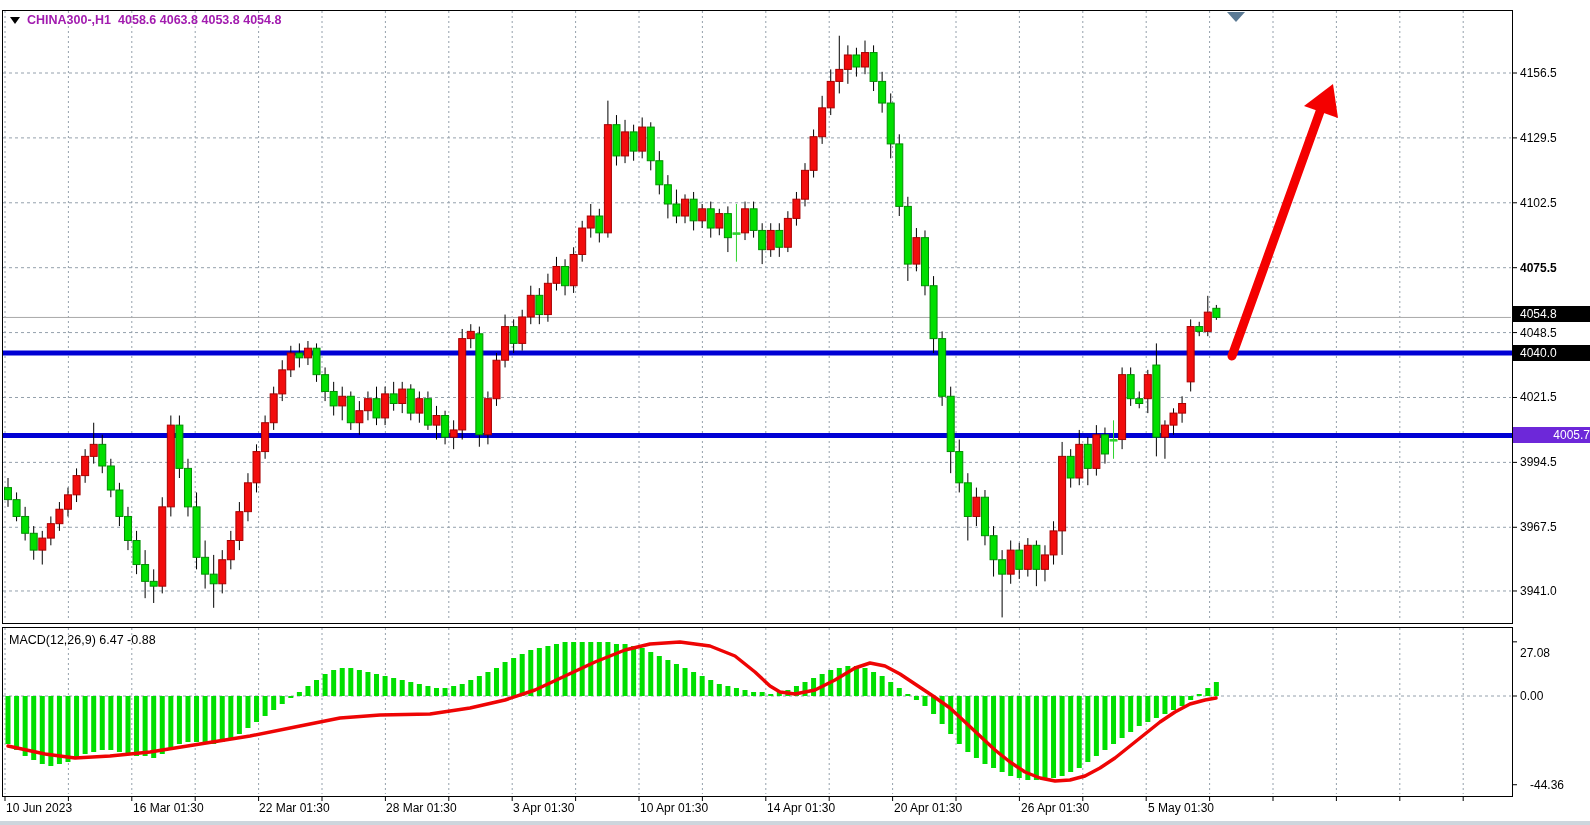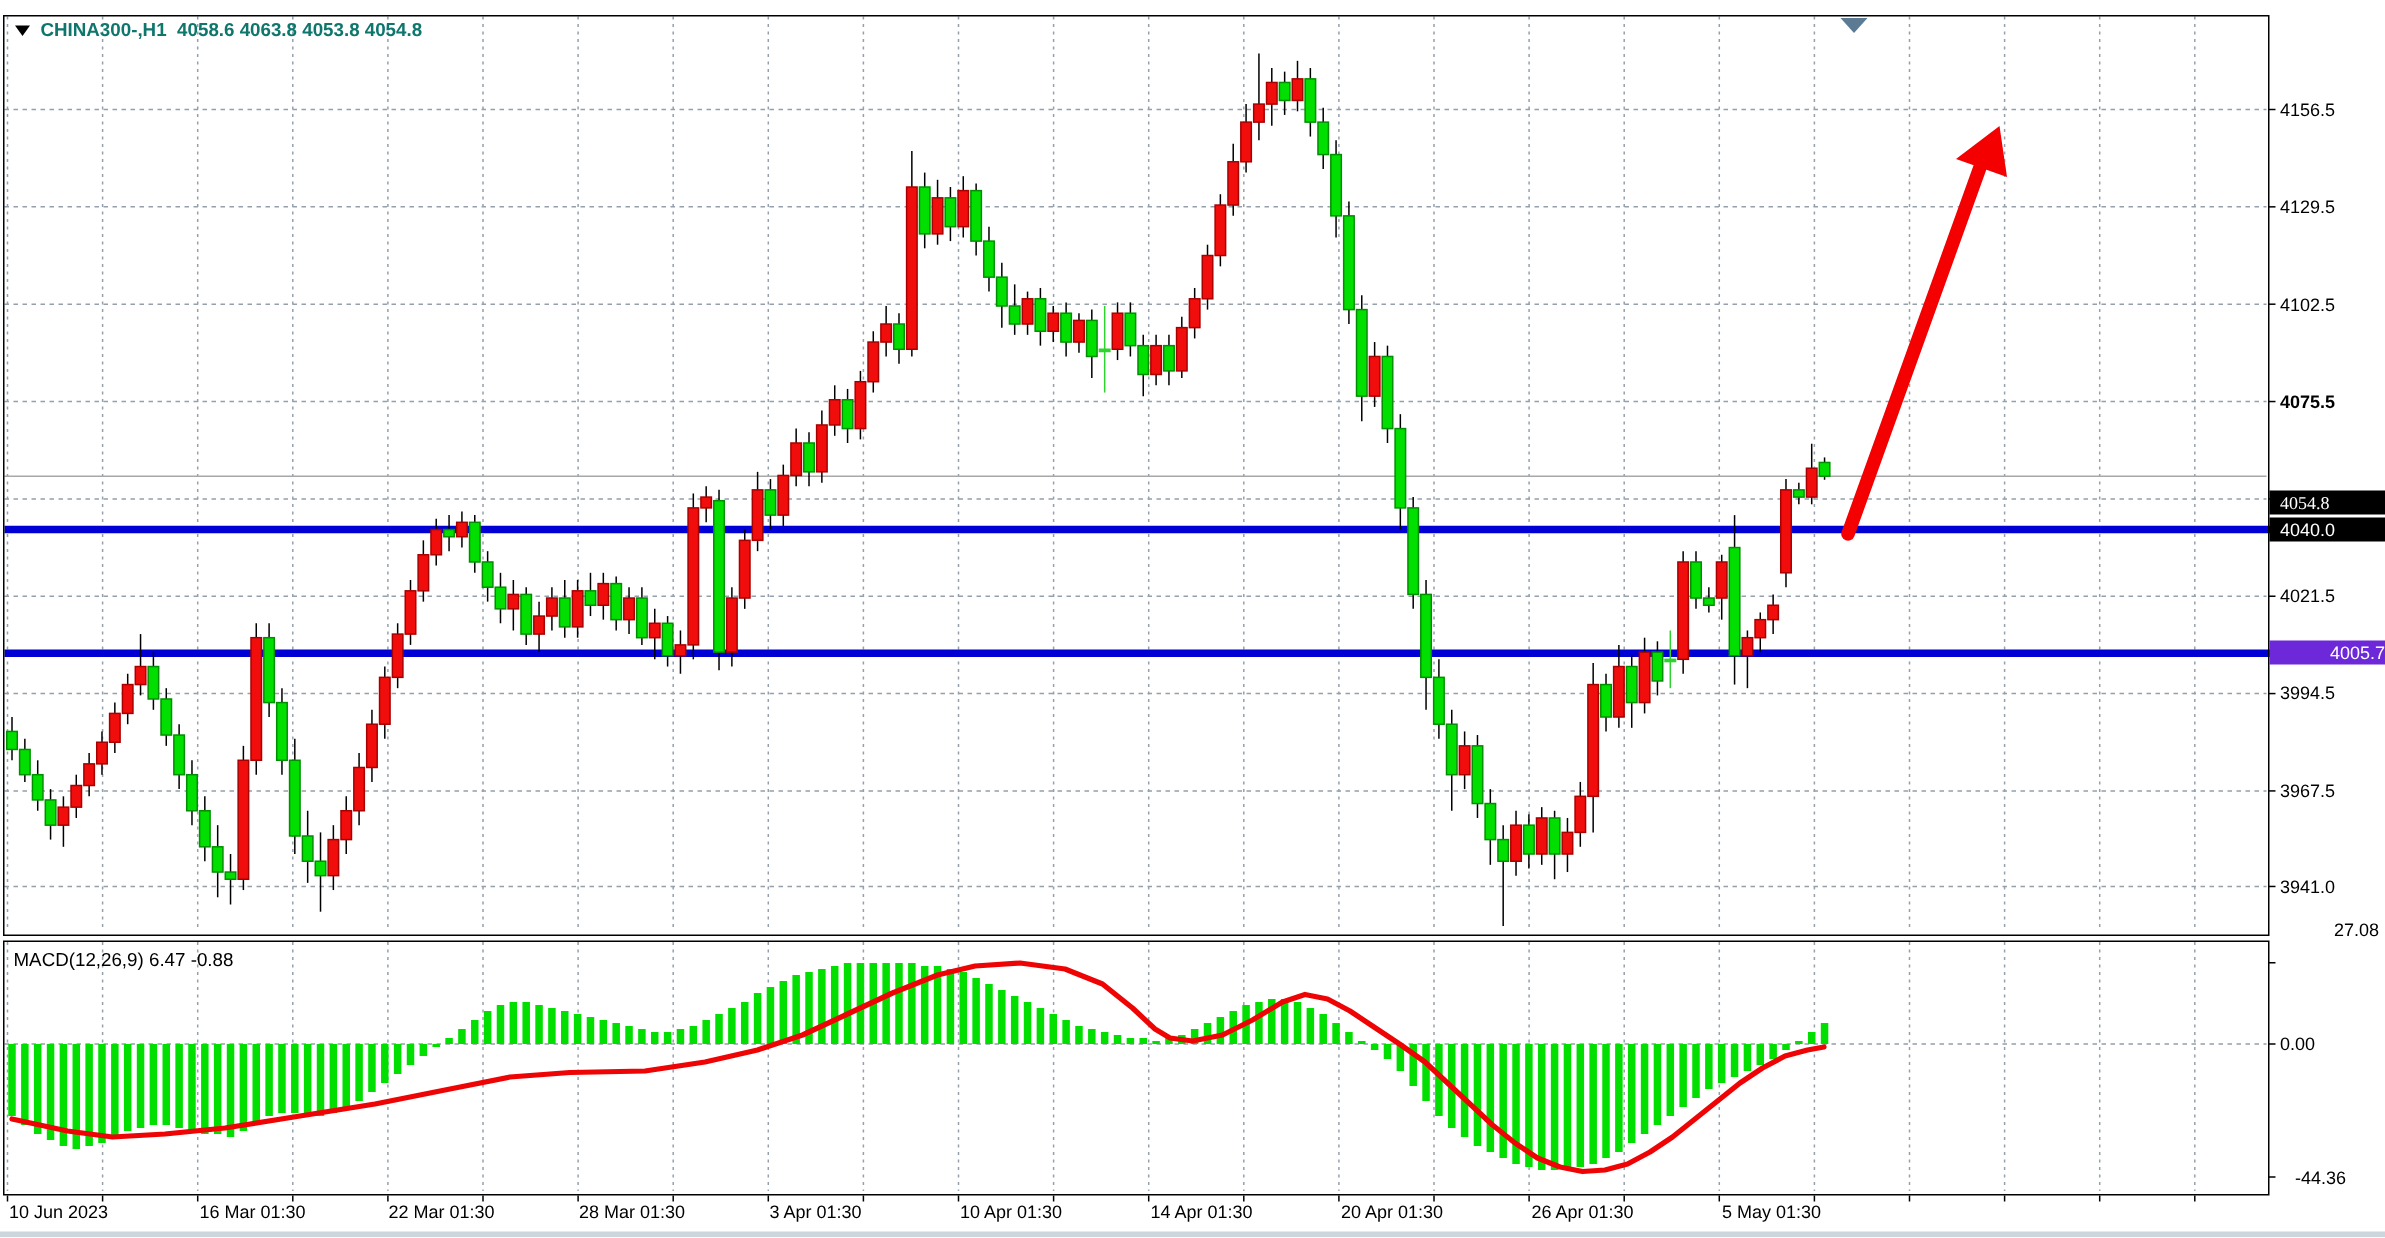--- a/index.html
+++ b/index.html
@@ -2,21 +2,21 @@
 <html><head>
 <meta charset="utf-8">
 <style>
   html,body{margin:0;padding:0;background:#fff;}
   #stage{position:relative;width:1590px;height:825px;background:#fff;overflow:hidden;
          font-family:"Liberation Sans",sans-serif;}
   .pane{position:absolute;border:1px solid #000;background:transparent;}
   #main-pane{left:2px;top:10px;width:1509px;height:612px;}
   #macd-pane{left:2px;top:627px;width:1509px;height:168px;}
   #chart-svg{position:absolute;left:0;top:0;}
-  #title-row{position:absolute;left:10px;top:13px;font-size:12.5px;font-weight:600;color:#0f766e;
+  #title-row{position:absolute;left:10px;top:13px;font-size:12.5px;font-weight:600;color:#a21caf;
              display:flex;align-items:center;gap:7px;white-space:nowrap;}
   #title-tri{width:0;height:0;border-left:5px solid transparent;border-right:5px solid transparent;
              border-top:7px solid #000;display:inline-block;}
   #macd-label{position:absolute;left:9px;top:633px;font-size:12.5px;color:#000;white-space:nowrap;}
   .pr-label{position:absolute;left:1520px;width:66px;font-size:12px;color:#000;
             transform:translateY(-50%);white-space:nowrap;}
   .pr-box{position:absolute;left:1513px;width:77px;height:16px;font-size:12px;color:#fff;
           transform:translateY(-50%);line-height:16px;padding-left:7px;box-sizing:border-box;}
   .t-label{position:absolute;top:801px;font-size:12px;color:#000;white-space:nowrap;}
   #top-marker{position:absolute;width:0;height:0;border-left:9px solid transparent;
@@ -572,24 +572,24 @@
   <div id="price-axis">
       <div class="pr-label" style="top: 73px;">4156.5</div>
       <div class="pr-label" style="top: 137.897px;">4129.5</div>
       <div class="pr-label" style="top: 202.794px;">4102.5</div>
       <div class="pr-label" style="top: 267.692px; font-weight: bold;">4075.5</div>
       <div class="pr-label" style="top: 332.589px;">4048.5</div>
       <div class="pr-label" style="top: 397.486px;">4021.5</div>
       <div class="pr-label" style="top: 462.383px;">3994.5</div>
       <div class="pr-label" style="top: 527.28px;">3967.5</div>
       <div class="pr-label" style="top: 590.976px;">3941.0</div>
-      <div class="pr-label" style="top: 620px; text-align: right;">27.08</div>
+      <div class="pr-label" style="top: 653px;">27.08</div>
       <div class="pr-label" style="top: 696px;">0.00</div>
       <div class="pr-label" style="top: 784.72px; margin-left: 10px;">-44.36</div>
-      <div class="pr-box" style="top: 335px; background: rgb(0, 0, 0); font-family: Liberation Serif, serif;">4054.8</div>
+      <div class="pr-box" style="top: 314px; background: rgb(0, 0, 0);">4054.8</div>
       <div class="pr-box" style="top: 353.019px; background: #000000;">4040.0</div>
       <div class="pr-box" style="top: 435.463px; background: #6d28d9; text-align: right;">4005.7</div>
     </div>
   <div id="time-axis">
       <div class="t-label" style="left: 6px;">10 Jun 2023</div>
       <div class="t-label" style="left: 133px;">16 Mar 01:30</div>
       <div class="t-label" style="left: 259px;">22 Mar 01:30</div>
       <div class="t-label" style="left: 386px;">28 Mar 01:30</div>
       <div class="t-label" style="left: 513px;">3 Apr 01:30</div>
       <div class="t-label" style="left: 640px;">10 Apr 01:30</div>

